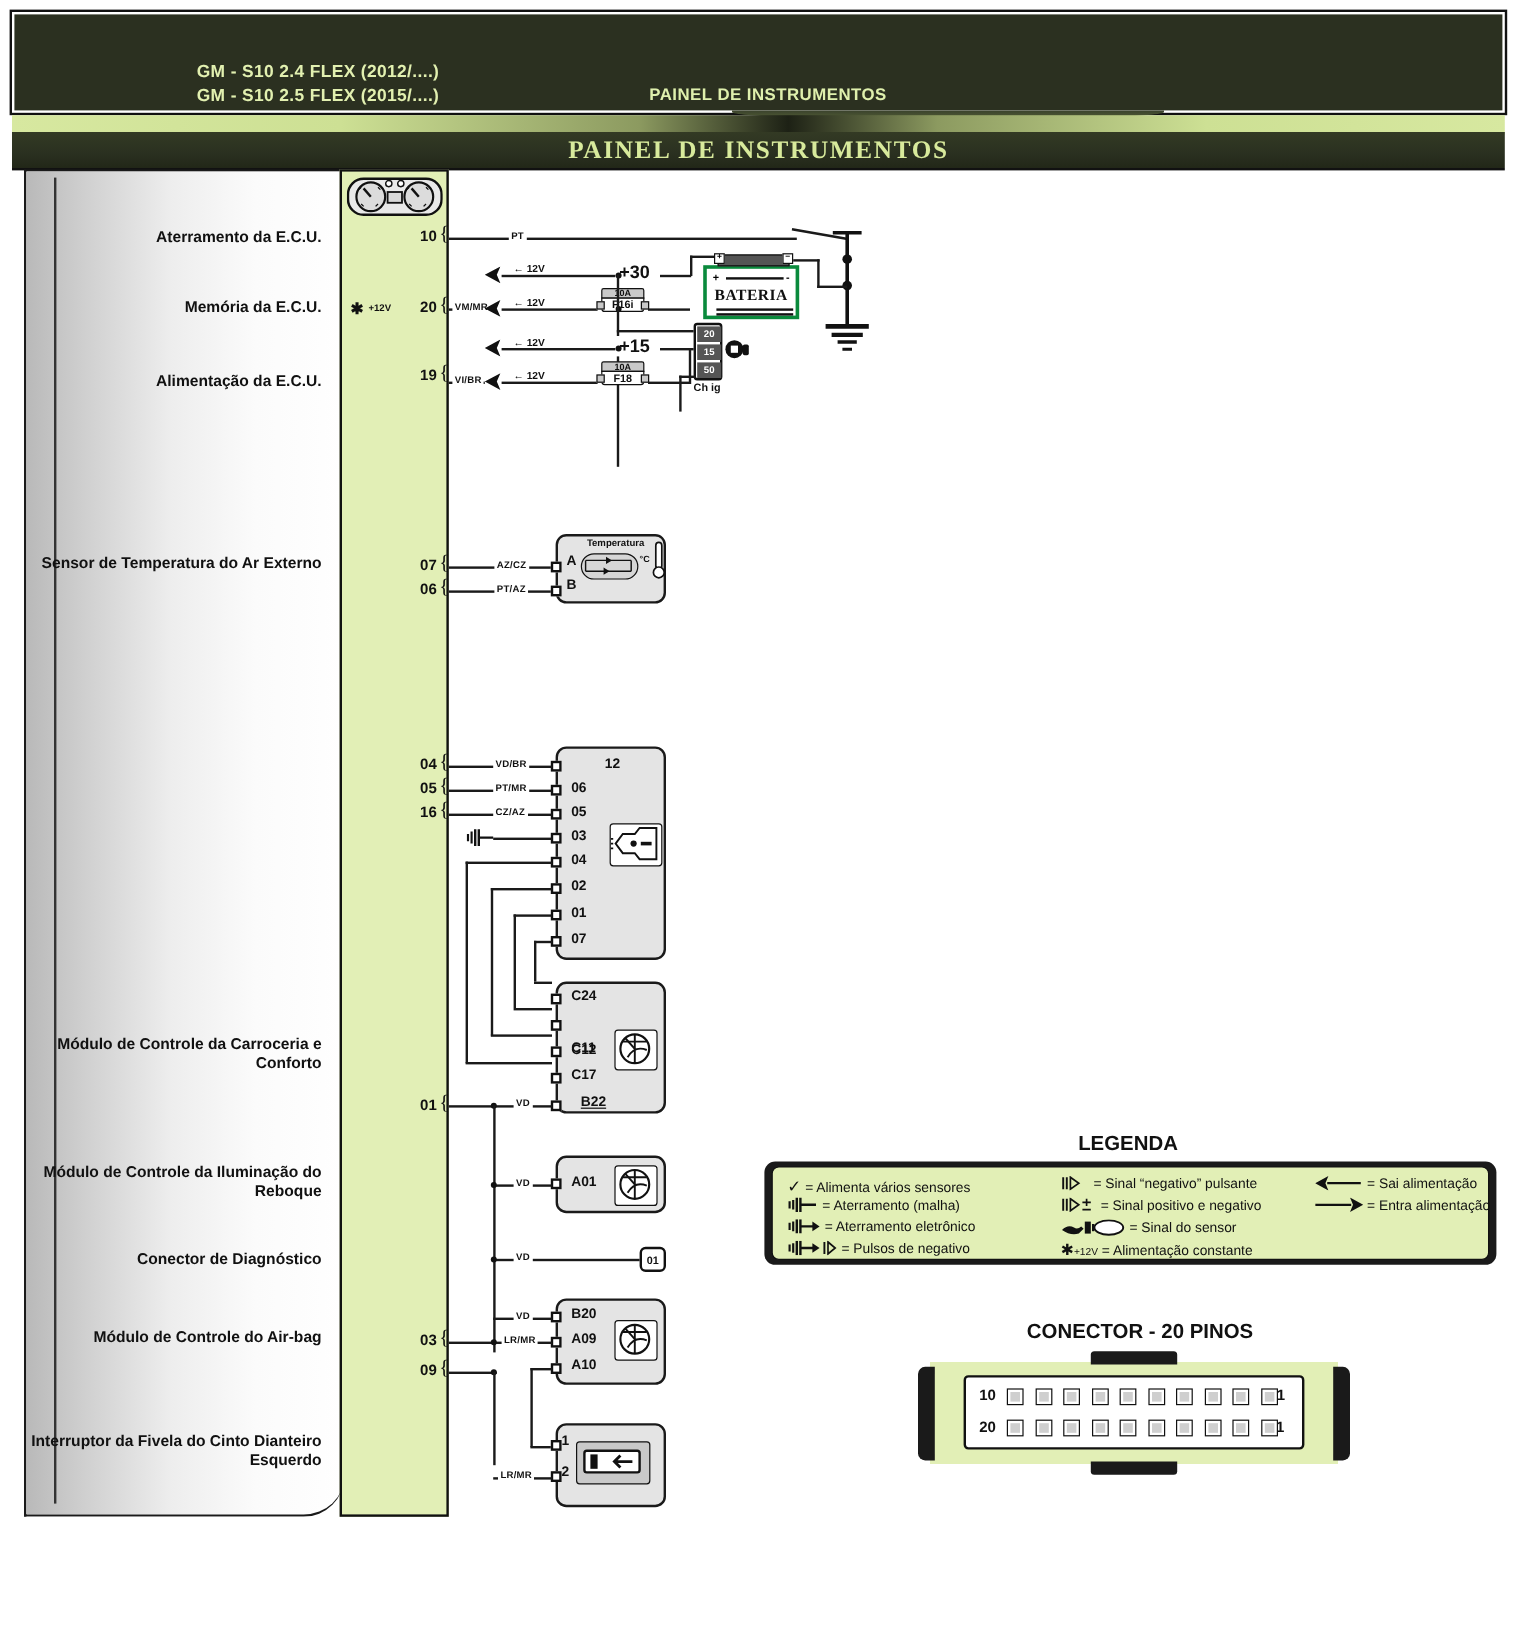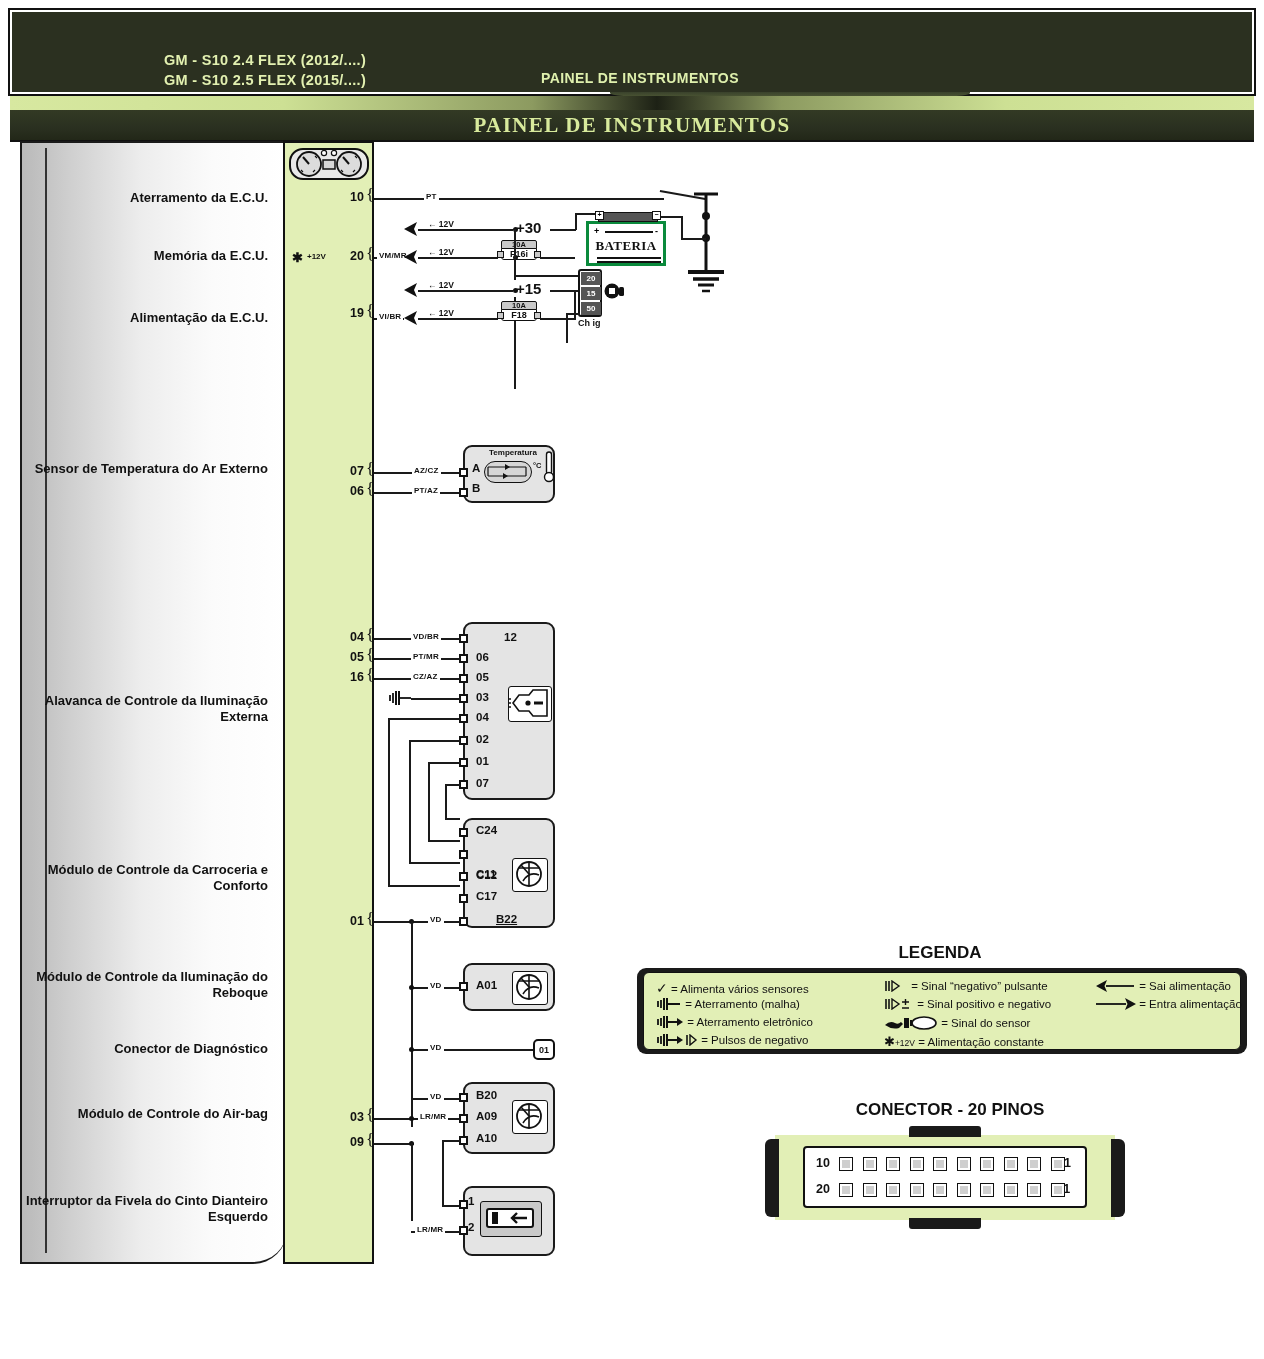--- a/index.html
+++ b/index.html
@@ -126,21 +126,20 @@
     <span>PAINEL DE INSTRUMENTOS</span>
   </div>
 
   <div class="leftpanel"></div>
   <div class="leftpanel-rule"></div>
 
   <div class="lbl" style="top:190px">Aterramento da E.C.U.</div>
   <div class="lbl" style="top:248px">Memória da E.C.U.</div>
   <div class="lbl" style="top:310px">Alimentação da E.C.U.</div>
   <div class="lbl" style="top:461px">Sensor de Temperatura do Ar Externo</div>
-  <div class="lbl" style="top:693px">Alavanca de Controle da Iluminação Externa</div>
   <div class="lbl" style="top:969px">Módulo de Controle da Iluminação do Reboque</div>
   <div class="lbl" style="top:862px">Módulo de Controle da Carroceria e Conforto</div>
   <div class="lbl" style="top:1041px">Conector de Diagnóstico</div>
   <div class="lbl" style="top:1106px">Módulo de Controle do Air-bag</div>
   <div class="lbl" style="top:1193px">Interruptor da Fivela do Cinto Dianteiro Esquerdo</div>
 
   <div class="greencol"></div>
   <div class="cluster-icon">
     <svg width="80" height="36" viewBox="0 0 80 36">
       <rect x="1" y="3" width="78" height="30" rx="13" fill="#e9e9e9" stroke="#111" stroke-width="2"></rect>
@@ -402,21 +401,21 @@
   </div>
   <div class="pinpad" style="left:459px;top:828px;"></div>
   <div class="pinnum" style="left:476px;top:824px;">C24</div>
   <div class="pinpad" style="left:459px;top:850px;"></div>
   <div class="pinnum" style="left:476px;top:846px;margin-top:23px;">C12</div>
   <div class="pinpad" style="left:459px;top:872px;"></div>
   <div class="pinnum" style="left:476px;top:868px;">C11</div>
   <div class="pinpad" style="left:459px;top:894px;"></div>
   <div class="pinnum" style="left:476px;top:890px;">C17</div>
   <div class="pinpad" style="left:459px;top:917px;"></div>
-  <div class="pinnum" style="left:496px;top:913px;text-decoration:underline;">B22</div>
+  <div class="pinnum" style="left:484px;top:913px;text-decoration:underline;">B22</div>
 
   <div class="wire wh" style="left:374px;top:921px;width:86px;"></div>
   <div class="wtxt" style="left:428px;top:915px;">VD</div>
   <div class="dot" style="left:409px;top:919px;"></div>
   <div class="wire wv" style="left:411px;top:921px;height:206px;"></div>
 
   <div class="modbox" style="left:463px;top:963px;width:92px;height:48px;"></div>
   <div class="iconbox" style="left:512px;top:971px;width:34px;height:32px;">
     <svg width="32" height="30" viewBox="0 0 32 30">
       <circle cx="16" cy="15" r="12" fill="#fff" stroke="#111" stroke-width="1.8"></circle>

